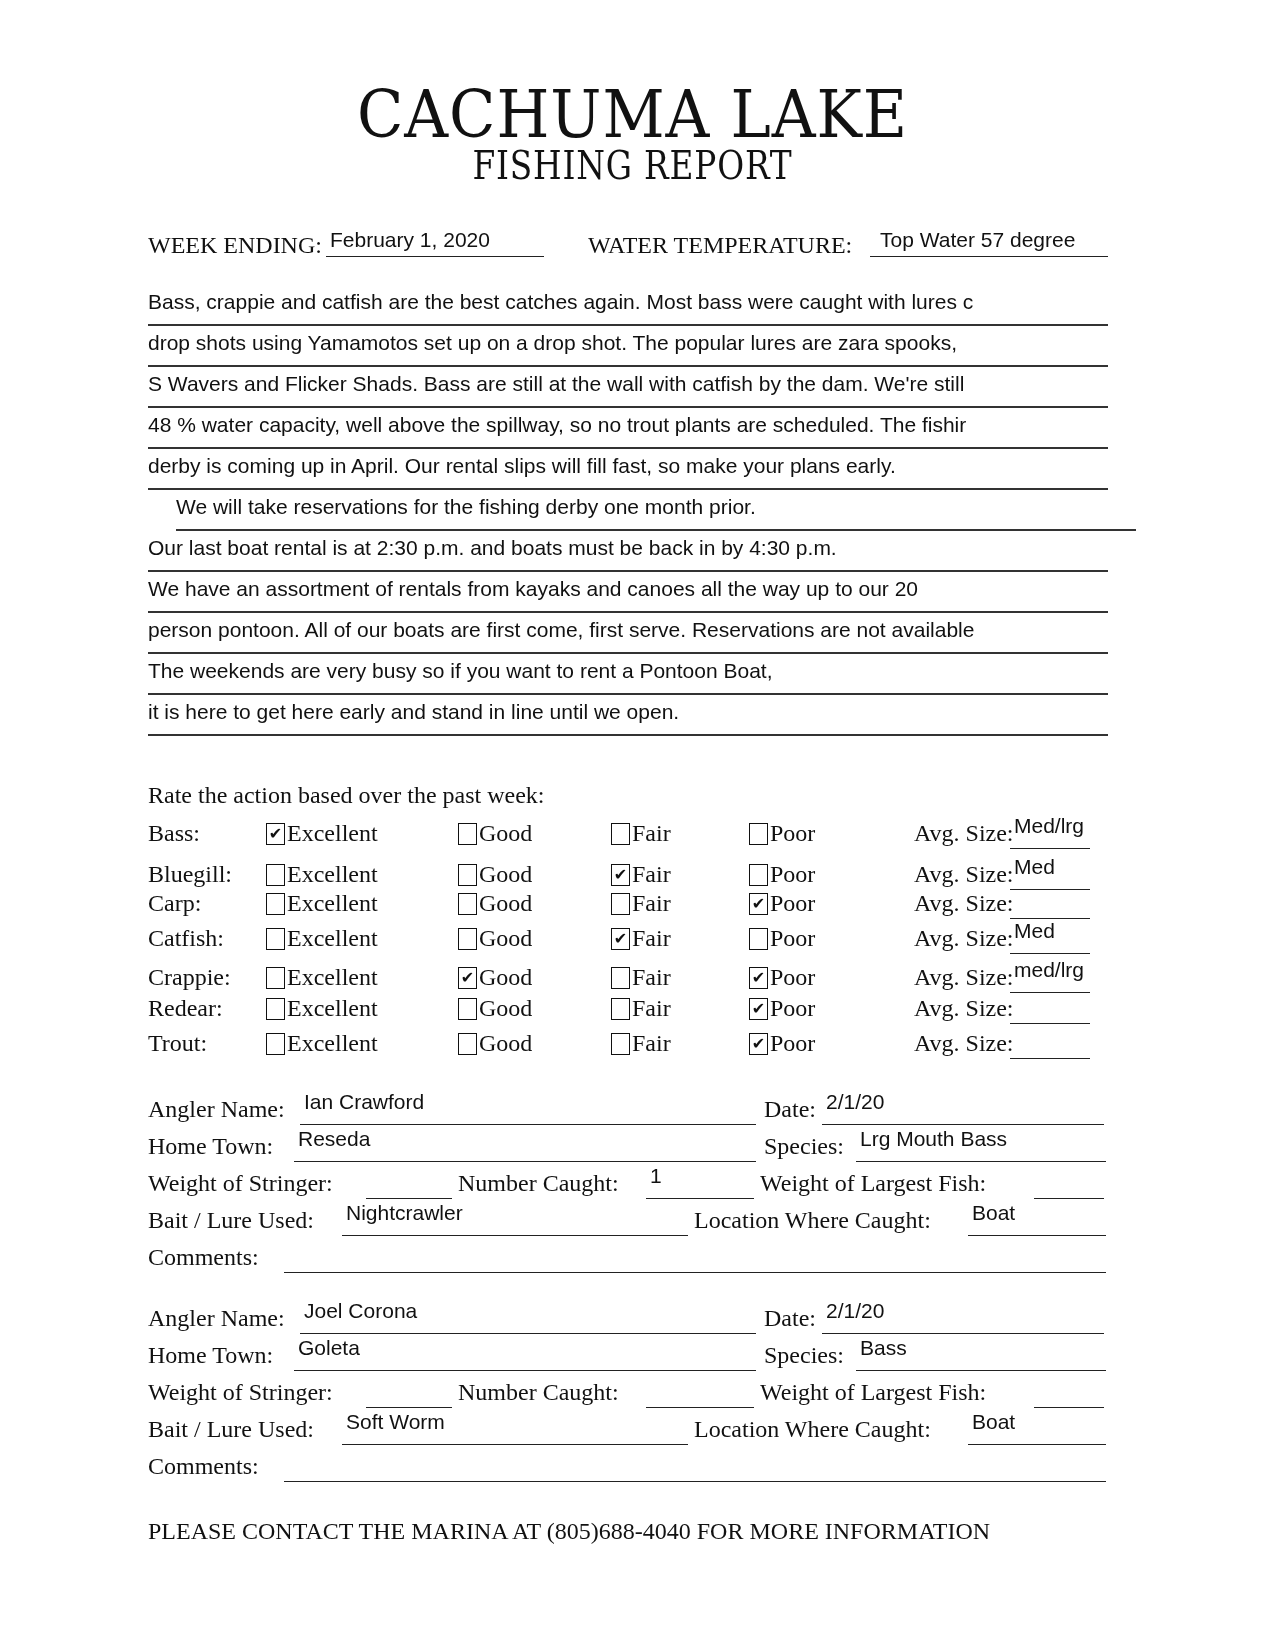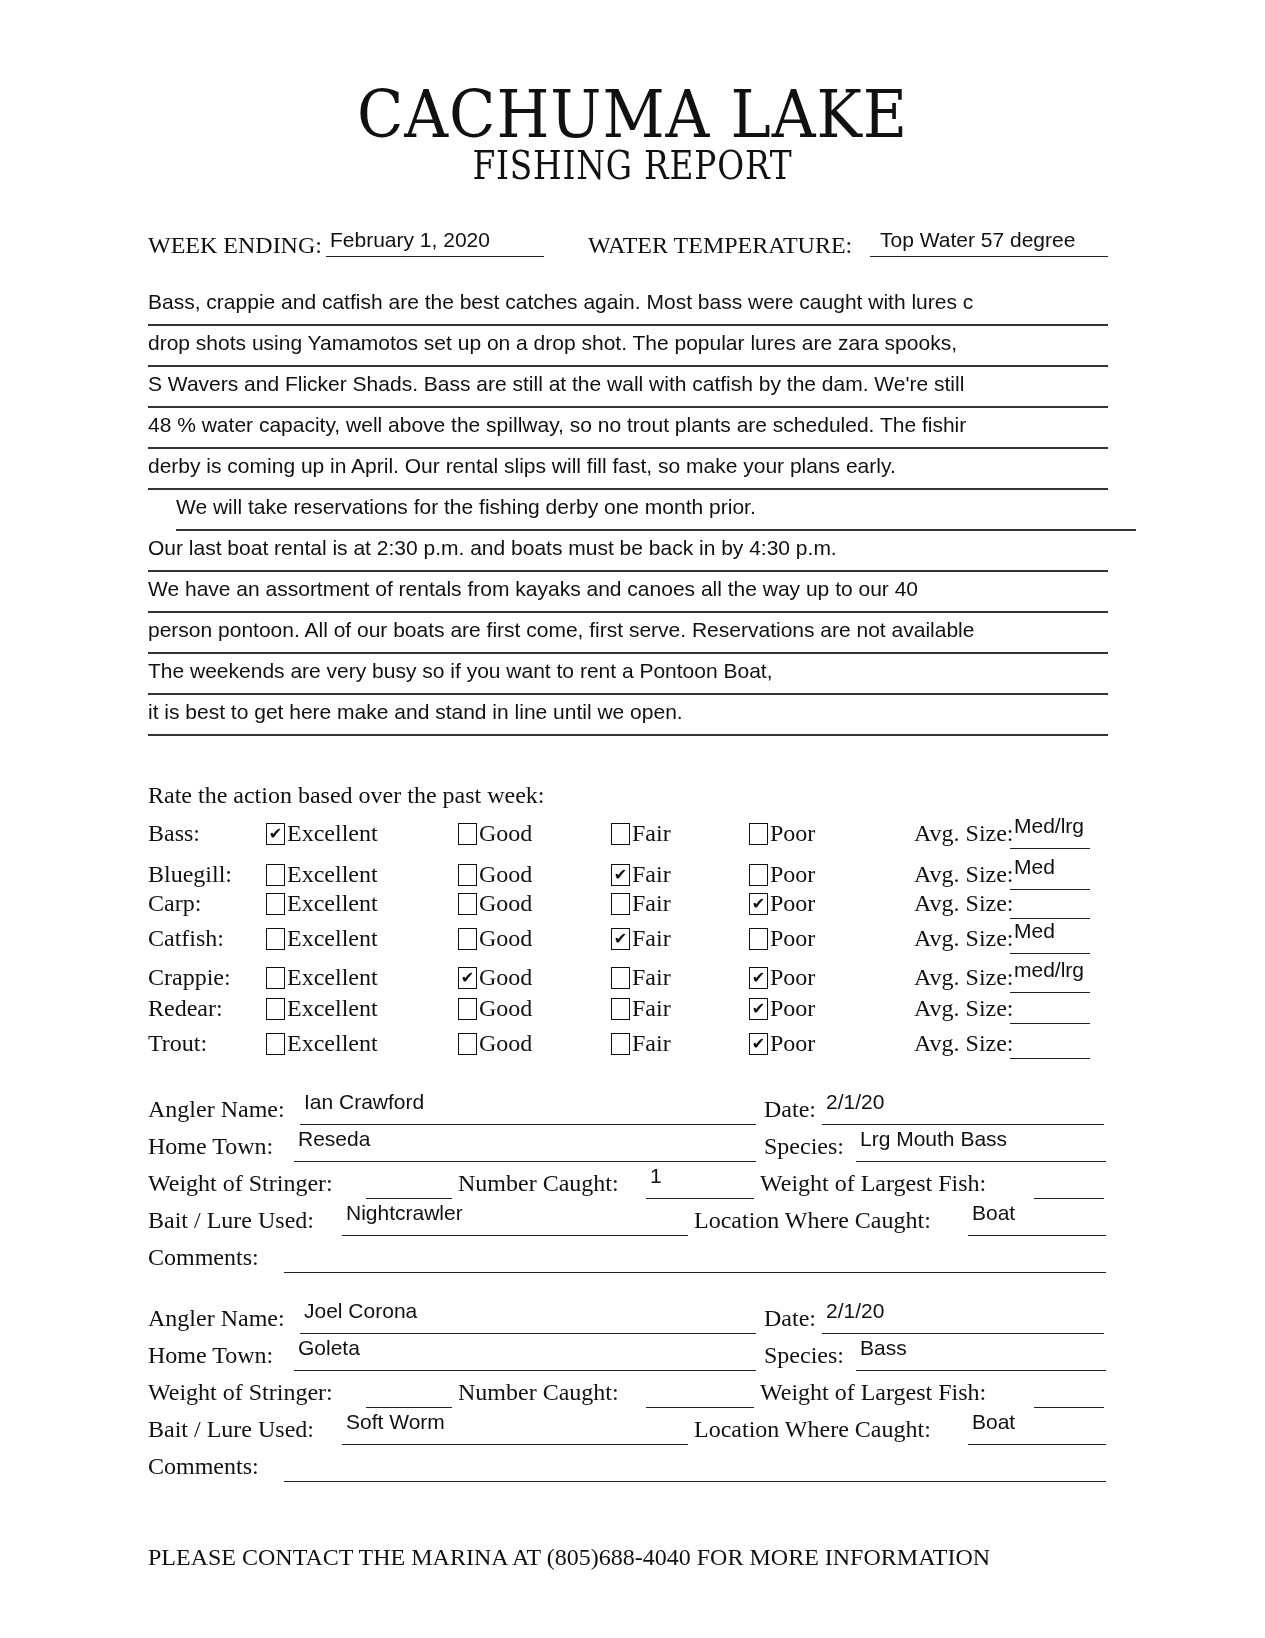--- a/index.html
+++ b/index.html
@@ -17,21 +17,21 @@
     .para-line span { font-family: "Liberation Sans", sans-serif; font-size: 21px; white-space: nowrap; display: block; padding-top: 4px; }
 
     .rate-row { position: absolute; left: 148px; height: 34px; width: 960px; }
     .rate-row .species { position: absolute; left: 0; top: 0; }
     .opt { position: absolute; top: 0; display: flex; align-items: center; }
     .cb { width: 19px; height: 22px; border: 1.5px solid #111; box-sizing: border-box; display: inline-flex; align-items: center; justify-content: center; font-size: 16px; line-height: 1; margin-right: 2px; font-family: "DejaVu Sans", sans-serif; }
     .avg { position: absolute; left: 766px; top: 0; }
     .avg-line { position: absolute; left: 862px; top: 28px; width: 80px; border-bottom: 1.5px solid #222; }
     .avg-val { position: absolute; left: 866px; top: -6px; font-family: "Liberation Sans", sans-serif; font-size: 21px; }
 
-    .footer { left: 148px; top: 1518px; font-size: 24px; margin-top: 26px; }
+    .footer { left: 148px; top: 1518px; font-size: 24px; }
   </style>
 </head>
 <body>
 
 <div class="abs title">CACHUMA LAKE</div>
 <div class="abs subtitle">FISHING REPORT</div>
 
 <div class="abs label" style="left:148px; top:232px;">WEEK ENDING:</div>
 <div class="field" style="left:326px; top:256px; width:218px;"></div>
 <div class="fill" style="left:330px; top:228px;">February 1, 2020</div>
@@ -56,30 +56,30 @@
   <div class="para-line" style="top:450px;">
       <span>derby is coming up in April. Our rental slips will fill fast, so make your plans early.</span>
     </div>
   <div class="para-line" style="top:491px;margin-left:28px;">
       <span>We will take reservations for the fishing derby one month prior.</span>
     </div>
   <div class="para-line" style="top:532px;">
       <span> Our last boat rental is at 2:30 p.m. and boats must be back in by 4:30 p.m.</span>
     </div>
   <div class="para-line" style="top:573px;">
-      <span> We have an assortment of rentals from kayaks and canoes all the way up to our 40</span>
+      <span> We have an assortment of rentals from kayaks and canoes all the way up to our 20</span>
     </div>
   <div class="para-line" style="top:614px;">
       <span>person pontoon. All of our boats are first come, first serve. Reservations are not available</span>
     </div>
   <div class="para-line" style="top:655px;">
       <span>The weekends are very busy so if you want to rent a Pontoon Boat,</span>
     </div>
   <div class="para-line" style="top:696px;">
-      <span>it is best to get here make and stand in line until we open.</span>
+      <span>it is here to get here early and stand in line until we open.</span>
     </div>
 </div>
 
 <div class="abs label" style="left:148px; top:782px;">Rate the action based over the past week:</div>
 
 <div id="rating-rows">
     <div class="rate-row" style="top: 820px;">
     <span class="species label">Bass:</span>
     <span class="opt label" style="left:118px;">
         <span class="cb">✔</span>

